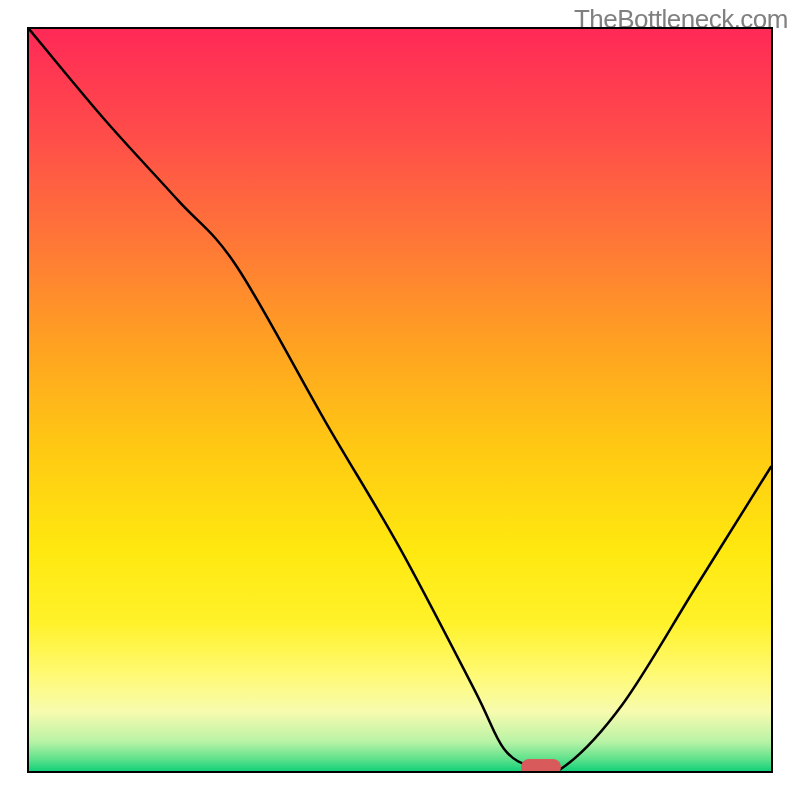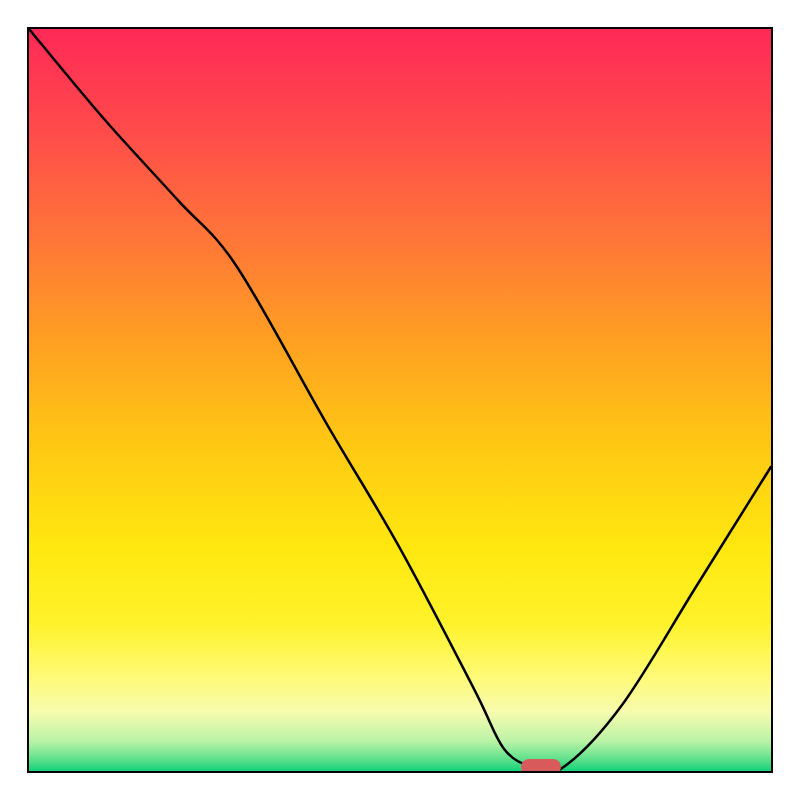--- a/index.html
+++ b/index.html
@@ -58,20 +58,21 @@
   .marker {
     position: absolute;
     background: #d85a5a;
     border-radius: 9px;
   }
 </style>
 </head>
 <body>
 
 <div class="container">
+  <div class="watermark">TheBottleneck.com</div>
 
   <div class="plot-frame">
     <div class="plot-inner">
       <svg class="gradient-bg" viewBox="0 0 741 741" preserveAspectRatio="none" width="100%" height="100%">
         <defs>
           <linearGradient id="bgGrad" x1="0" y1="0" x2="0" y2="1">
               <stop offset="0%" stop-color="#ff2957"></stop>
               <stop offset="14.000000000000002%" stop-color="#ff4c4a"></stop>
               <stop offset="28.000000000000004%" stop-color="#ff7538"></stop>
               <stop offset="42%" stop-color="#ffa022"></stop>

